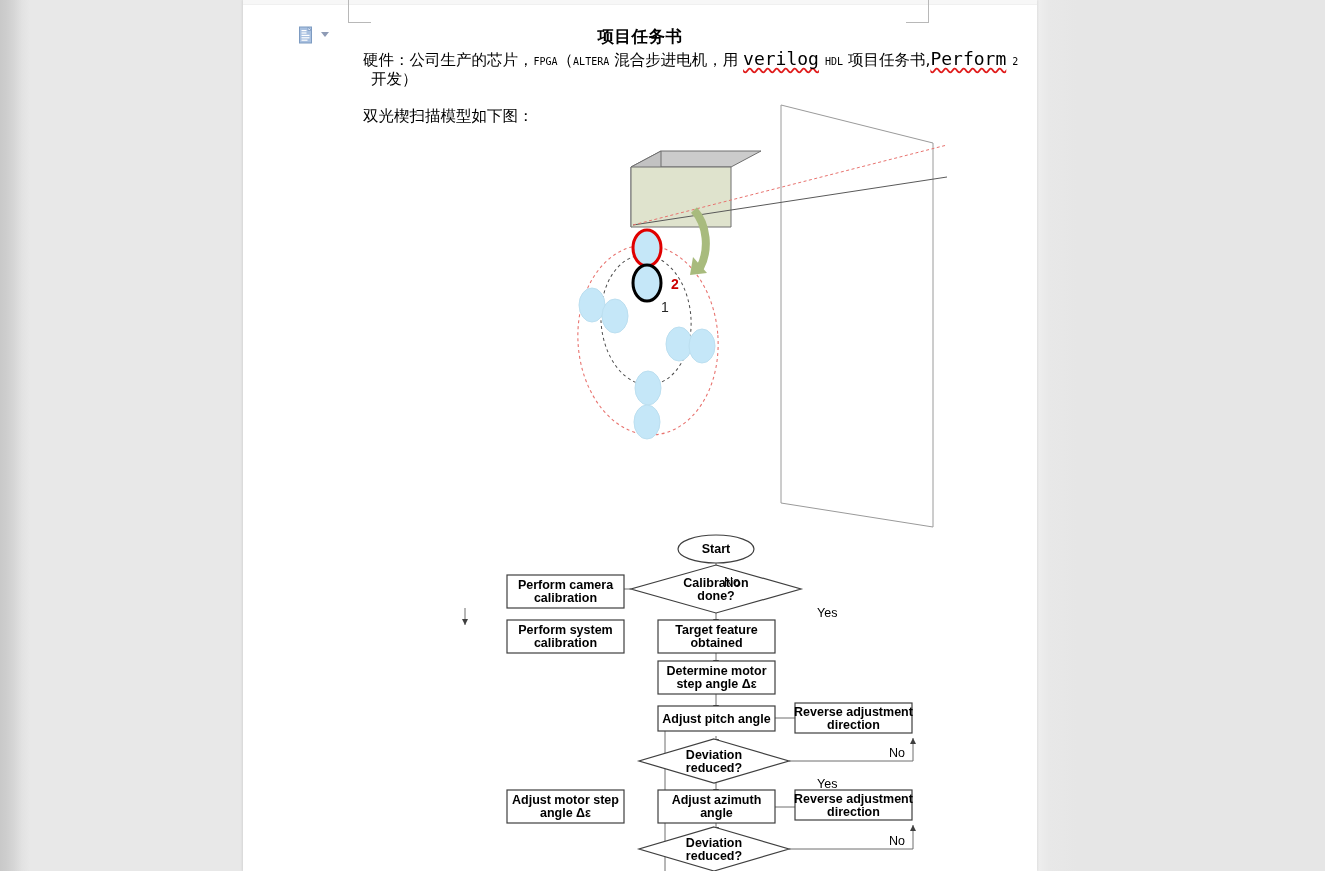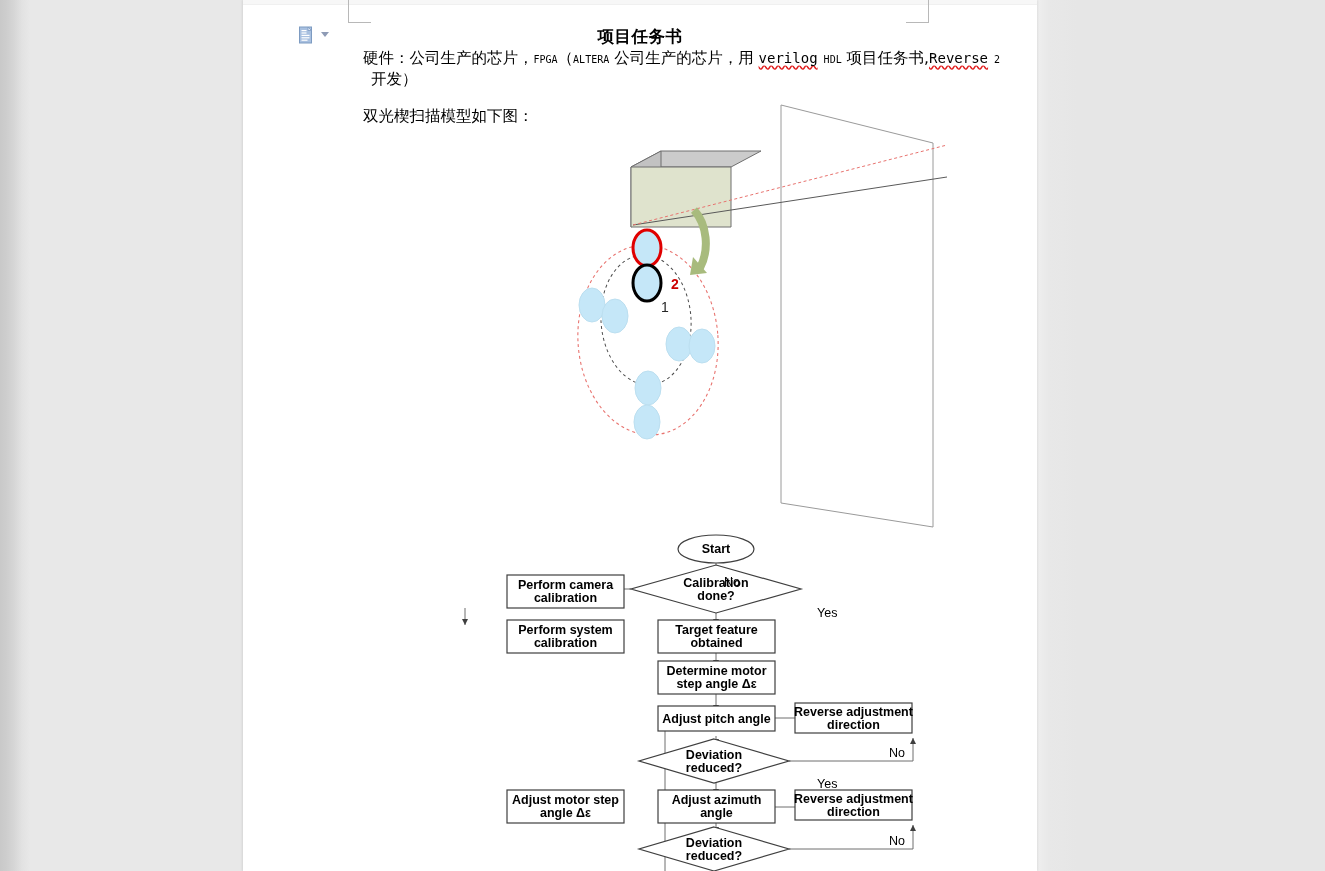--- a/index.html
+++ b/index.html
@@ -95,21 +95,21 @@
     white-space: nowrap;
     line-height: 21px;
   }
   #line1 { left: 120px; top: 48px; }
   #line2 { left: 128px; top: 69px; }
   #line3 { left: 120px; top: 106px; }
 
   .latin { font-family: "DejaVu Sans Mono", "Liberation Mono", monospace; font-size: 10px; }
   .misspell {
     font-family: "DejaVu Sans Mono", "Liberation Mono", monospace;
-    font-size: 14px;
+    font-size: 18px;
     text-decoration: underline wavy #e01b1b;
     text-decoration-skip-ink: none;
     text-underline-offset: 2px;
   }
 
   
   #fig-model {
     position: absolute;
     left: 100px; top: 105px;
     width: 620px; height: 430px;
@@ -143,21 +143,21 @@
         <rect x="4.5" y="7.4" width="5" height="1.2" fill="#ffffff"></rect>
         <rect x="4.5" y="9.8" width="8" height="1.2" fill="#ffffff"></rect>
         <rect x="4.5" y="12.2" width="8" height="1.2" fill="#ffffff"></rect>
         <rect x="4.5" y="14.6" width="6" height="1.2" fill="#ffffff"></rect>
       </svg>
       <div id="paste-caret"></div>
     </div>
 
     <div id="doc-title">项目任务书</div>
 
-    <div class="body-line" id="line1"><span>硬件：公司生产的芯片，</span><span class="latin">FPGA</span><span>（</span><span class="latin">ALTERA</span><span> 公司生产的芯片，用 </span><span class="misspell">verilog</span><span class="latin"> HDL</span><span> 项目任务书,</span><span class="misspell">Reverse</span><span class="latin"> 2</span></div>
+    <div class="body-line" id="line1"><span>硬件：公司生产的芯片，</span><span class="latin">FPGA</span><span>（</span><span class="latin">ALTERA</span><span> 混合步进电机，用 </span><span class="misspell">verilog</span><span class="latin"> HDL</span><span> 项目任务书,</span><span class="misspell">Perform</span><span class="latin"> 2</span></div>
     <div class="body-line" id="line2"><span>开发）</span></div>
     <div class="body-line" id="line3"><span>双光楔扫描模型如下图：</span></div>
 
     <div id="fig-model">
       <svg width="620" height="430" viewBox="0 0 620 430" class="noselect">
 
         <polygon points="438,0 590,38 590,422 438,398" fill="#ffffff" stroke="#9a9a9a" stroke-width="1"></polygon>
 
         <g>
           <polygon points="288,62 318,46 418,46 388,62" fill="#cbcbcb" stroke="#6f6f6f" stroke-width="1"></polygon>

